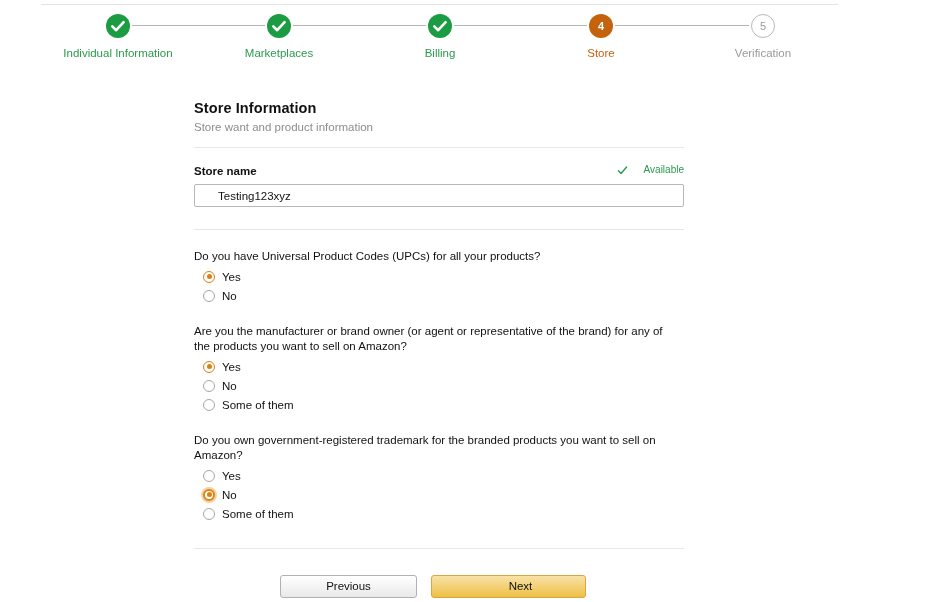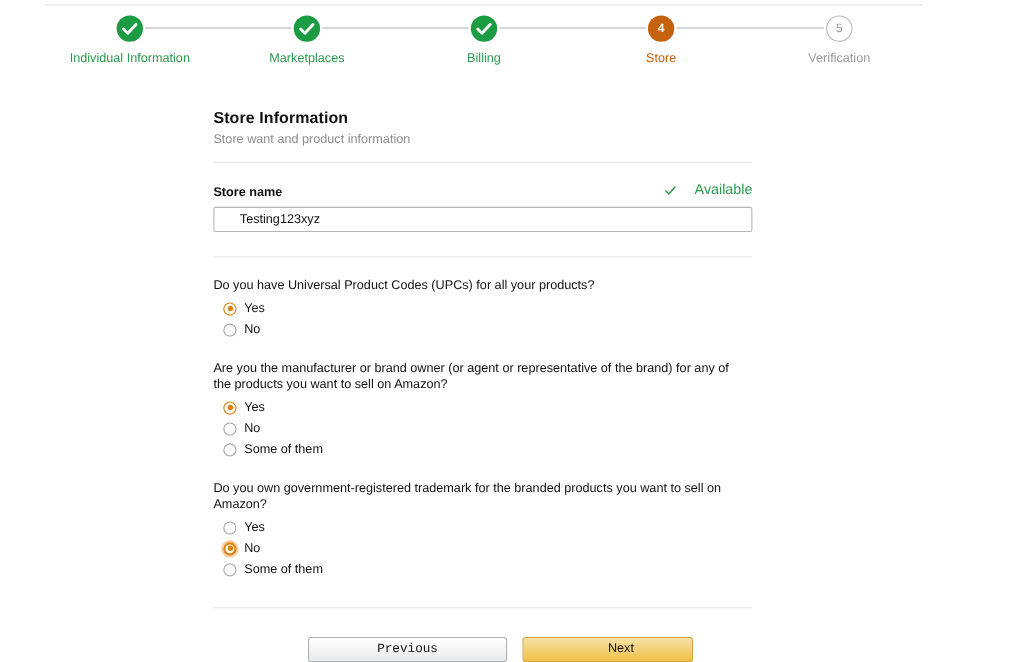--- a/index.html
+++ b/index.html
@@ -125,21 +125,21 @@
     display: flex;
     align-items: baseline;
     justify-content: space-between;
   }
   .field-label {
     font-size: 11.5px;
     font-weight: 700;
     color: #111111;
   }
   .availability {
-    font-size: 13px;
+    font-size: 10px;
     color: #2a9a4e;
     display: flex;
     align-items: center;
     gap: 16px;
     white-space: nowrap;
   }
   .availability .tick {
     display: inline-block;
     width: 11px;
     height: 11px;
@@ -232,24 +232,23 @@
     border-radius: 3px;
     font-family: "Liberation Sans", sans-serif;
     font-size: 11.5px;
     color: #111111;
     cursor: pointer;
     text-align: center;
     line-height: 21px;
     padding: 0;
   }
   .btn-previous {
-    width: 181px;
+    width: 137px;
     border: 1px solid #adb1b8;
     background: linear-gradient(to bottom, #ffffff 0%, #f2f2f2 60%, #e9e9e9 100%);
-    font-family: Liberation Mono, monospace;
   }
   .btn-next {
     width: 155px;
     border: 1px solid #d9a441;
     background: linear-gradient(to bottom, #f8e2a8 0%, #f3cf72 55%, #eec143 100%);
     padding-left: 24px;
   }
 </style>
 </head>
 <body>

